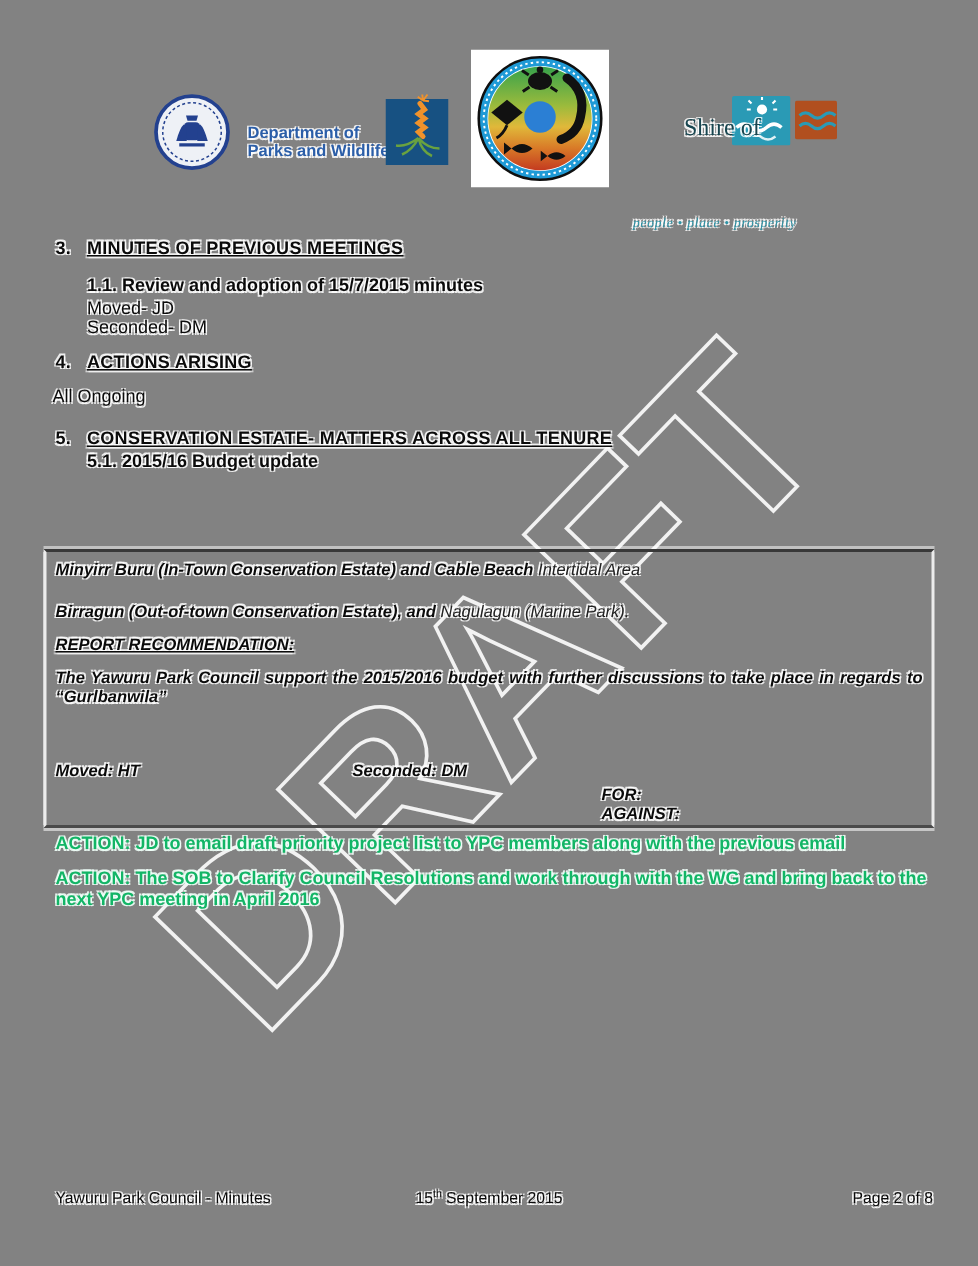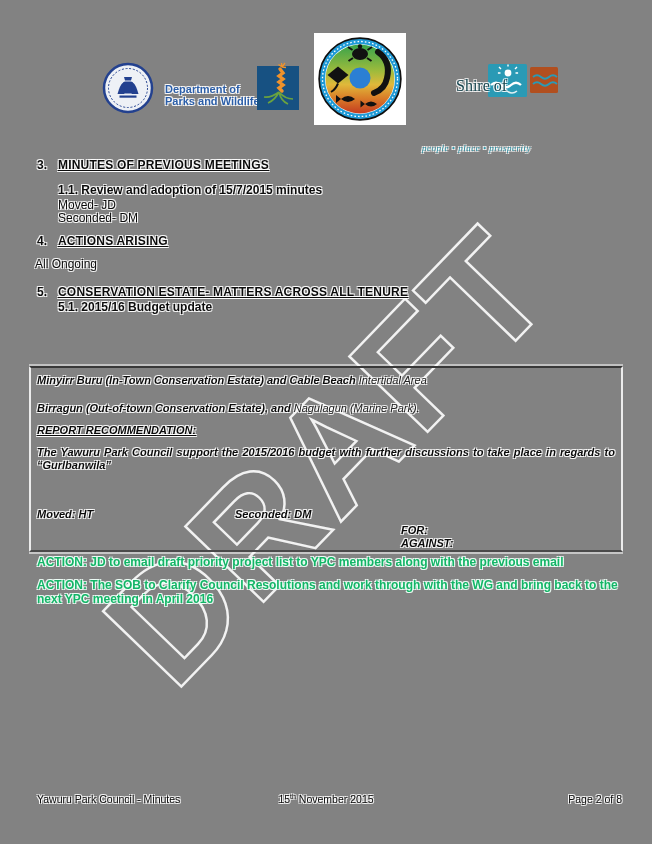--- a/index.html
+++ b/index.html
@@ -149,17 +149,17 @@
       <div>FOR:</div>
       <div>AGAINST:</div>
     </div>
   </div>
 
   <div class="action" style="top:556px;">ACTION: JD to email draft priority project list to YPC members along with the previous email</div>
   <div class="action" style="top:579px;">ACTION: The SOB to Clarify Council Resolutions and work through with the WG and bring back to the next YPC meeting in April 2016</div>
 
   <div class="footer halo" style="left:37px;">Yawuru Park Council - Minutes</div>
   <div class="footer halo" style="left:0;width:652px;text-align:center;">
-    <span>15</span><span class="supth">th</span><span> November 2015</span>
+    <span>15</span><span class="supth">th</span><span> September 2015</span>
   </div>
   <div class="footer halo" style="right:30px;">Page 2 of 8</div>
 
 </div>
 
 </body></html>

